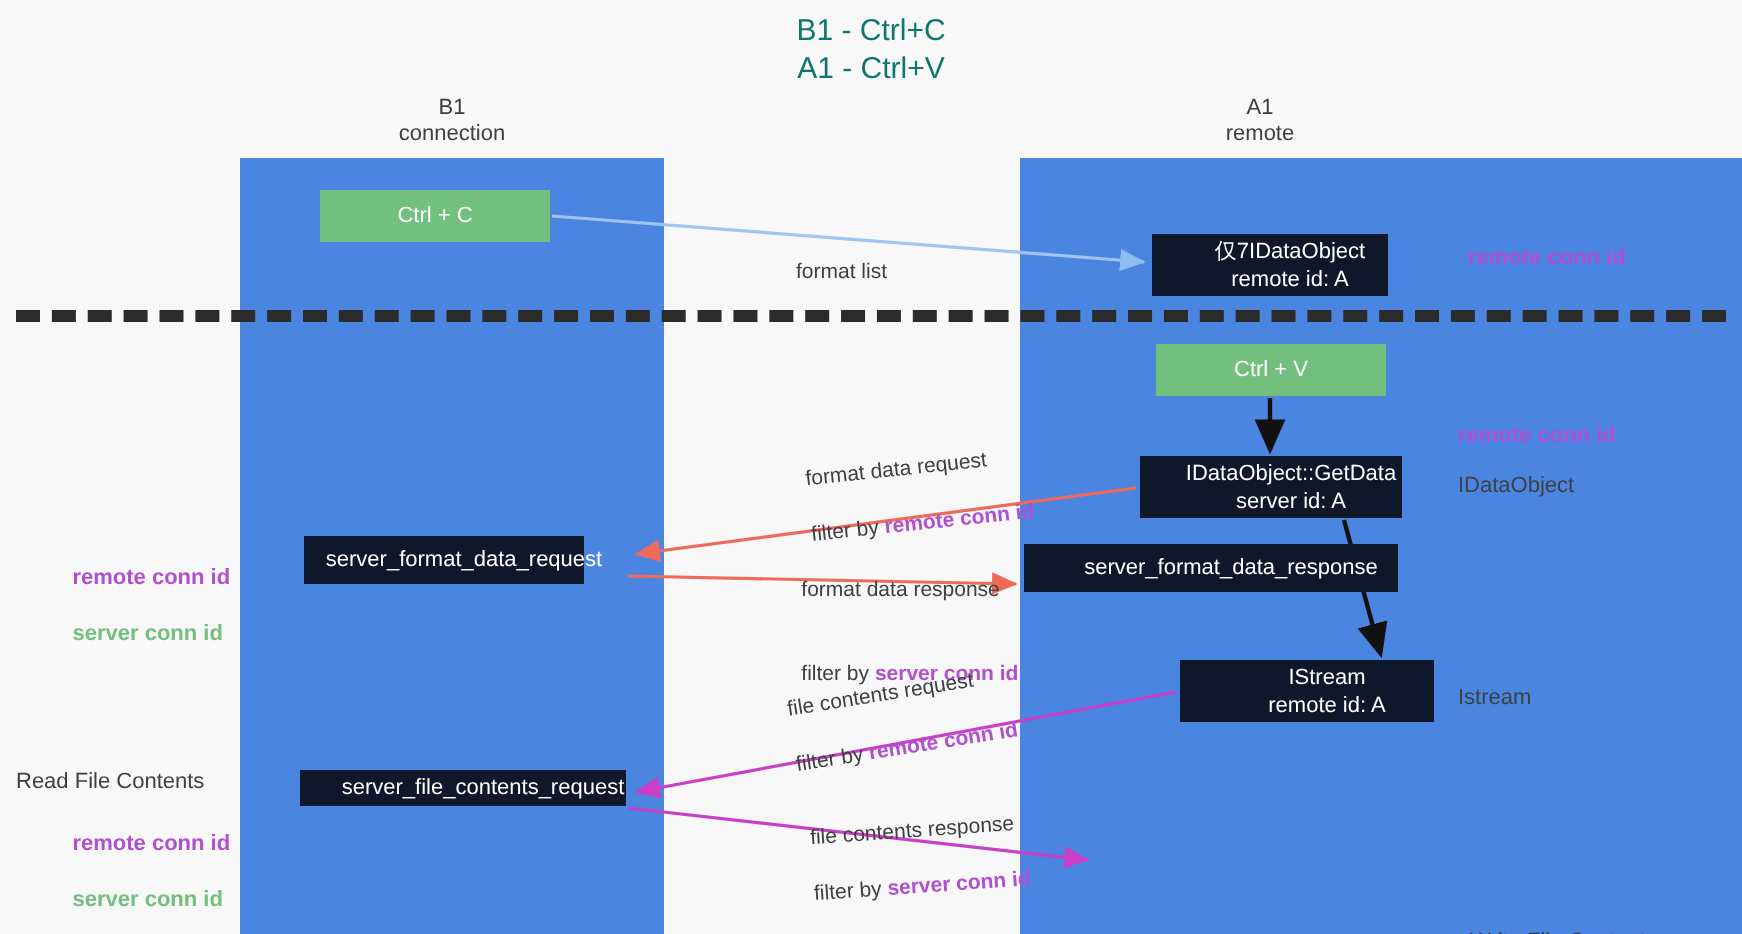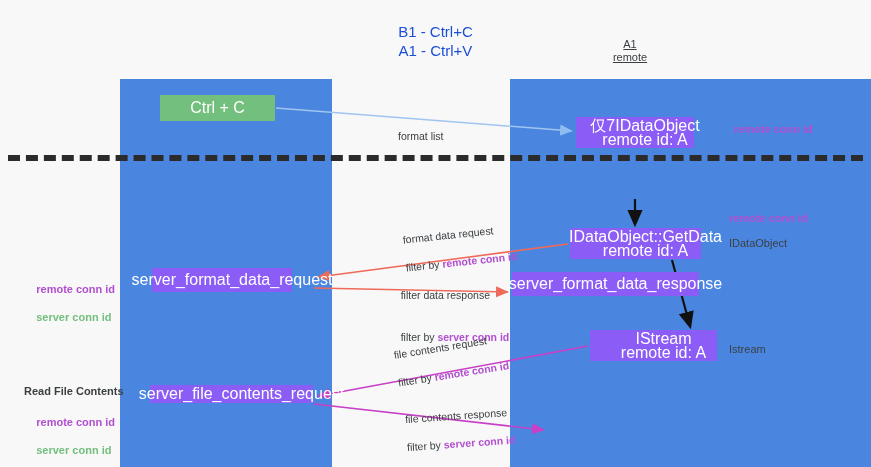--- a/index.html
+++ b/index.html
@@ -12,40 +12,40 @@
   }
   #stage{position:absolute;inset:0;}
 
   
   .lane{position:absolute;background:#4a86e0;}
   #lane-b1{left:120px;top:79px;width:212px;height:388px;}
   #lane-a1{left:510px;top:79px;width:550px;height:388px;}
 
   
   #title{
-    position:absolute;left:0;top:22px;width:871px;
-    text-align:center;font-size:15px;color:#1d4ed8;line-height:19px;
+    position:absolute;left:0;top:6px;width:871px;
+    text-align:center;font-size:15px;color:#0f766e;line-height:19px;
     white-space:pre;
   }
   .lane-head{
     position:absolute;text-align:center;font-size:11px;color:#3c4043;
     line-height:13px;white-space:pre;
   }
   #head-b1{left:120px;top:48px;width:212px;}
-  #head-a1{left:510px;top:38px;width:240px;text-decoration:underline;}
+  #head-a1{left:510px;top:48px;width:240px;}
 
   
   .box{
     position:absolute;box-sizing:border-box;
     display:flex;align-items:center;justify-content:center;
-    text-align:center;color:#ffffff;font-size:16px;line-height:14px;
+    text-align:center;color:#ffffff;font-size:11px;line-height:14px;
     white-space:pre;
   }
   .green{background:#73bf7d;}
-  .orange{background:#8b5cf6;padding-left:20px;}
+  .orange{background:#0f172a;padding-left:20px;}
 
   
   #box-ctrlc{left:160px;top:95px;width:115px;height:26px;}
   #box-ctrlv{left:578px;top:172px;width:115px;height:26px;}
   
   #box-idataobject{left:576px;top:117px;width:118px;height:31px;}
   #box-getdata{left:570px;top:228px;width:131px;height:31px;}
   #box-sfdreq{left:152px;top:268px;width:140px;height:24px;}
   #box-sfdres{left:512px;top:272px;width:187px;height:24px;}
   #box-istream{left:590px;top:330px;width:127px;height:31px;}
@@ -64,21 +64,21 @@
   .green-t{color:#73bf7d;font-weight:bold;}
   .dark{color:#3c4043;}
 
   #lbl-rci-1{left:734px;top:122px;}
   #lbl-rci-2{left:729px;top:211px;}
   #lbl-dataobject{left:729px;top:236px;}
   #lbl-istream-r{left:729px;top:342px;}
   #lbl-write{left:735px;top:424px;margin-top:40px;}
 
   #lbl-left-1{left:24px;top:268px;}
-  #lbl-read{left:24px;top:384px;font-weight:bold;}
+  #lbl-read{left:8px;top:384px;}
   #lbl-left-2{left:24px;top:401px;}
 
   
   .edge-lbl{position:absolute;font-size:10.5px;color:#3c4043;white-space:pre;line-height:14px;}
   .edge-rot{transform-origin:0 0;}
 
   .kw-purple{color:#b24fd0;font-weight:bold;}
 
   #e-formatlist{left:398px;top:101px;margin-top:28px;}
   #e-fdreq{left:389px;top:220px;transform:rotate(-6deg);}
@@ -94,20 +94,22 @@
 
 <div id="stage">
 
   <div class="lane" id="lane-b1"></div>
   <div class="lane" id="lane-a1"></div>
 
   <div id="divider"></div>
 
   <div id="title">B1 - Ctrl+C
 A1 - Ctrl+V</div>
+  <div class="lane-head" id="head-b1">B1
+connection</div>
   <div class="lane-head" id="head-a1">A1
 remote</div>
 
   <svg id="wires" viewBox="0 0 871 467">
     <defs>
       <marker id="ar-blue" markerWidth="9" markerHeight="9" refX="7.5" refY="4" orient="auto">
         <path d="M0,0.5 L8,4 L0,7.5 z" fill="#8fbdf0"></path>
       </marker>
       <marker id="ar-red" markerWidth="9" markerHeight="9" refX="7.5" refY="4" orient="auto">
         <path d="M0,0.5 L8,4 L0,7.5 z" fill="#ef6a5a"></path>
@@ -131,22 +133,23 @@
     <path d="M672,260 L690,326" stroke="#111111" stroke-width="2.2" fill="none" marker-end="url(#ar-blk)"></path>
 
     <path d="M588,346 L318,396" stroke="#c83fc8" stroke-width="1.6" fill="none" marker-end="url(#ar-mag)"></path>
 
     <path d="M314,404 L544,430" stroke="#c83fc8" stroke-width="1.6" fill="none" marker-end="url(#ar-mag)"></path>
   </svg>
 
   <div class="box green" id="box-ctrlc">Ctrl + C</div>
   <div class="box orange" id="box-idataobject">仅7IDataObject
 remote id: A</div>
+  <div class="box green" id="box-ctrlv">Ctrl + V</div>
   <div class="box orange" id="box-getdata">IDataObject::GetData
-remote id: A</div>
+server id: A</div>
   <div class="box orange" id="box-sfdreq">server_format_data_request</div>
   <div class="box orange" id="box-sfdres">server_format_data_response</div>
   <div class="box orange" id="box-istream">IStream
 remote id: A</div>
   <div class="box orange" id="box-sfcreq">server_file_contents_request</div>
 
   <div class="lbl purple" id="lbl-rci-1">remote conn id</div>
   <div class="lbl purple" id="lbl-rci-2">remote conn id</div>
   <div class="lbl dark" id="lbl-dataobject">IDataObject</div>
   <div class="lbl dark" id="lbl-istream-r">Istream</div>
@@ -163,21 +166,21 @@
   </div>
 
   <div class="edge-lbl" id="e-formatlist">format list</div>
 
   <div class="edge-lbl edge-rot" id="e-fdreq">
     <span>format data request</span><br>
     <span>filter by </span><span class="kw-purple">remote conn id</span>
   </div>
 
   <div class="edge-lbl" id="e-fdres">
-    <span>filter data response</span><br><br>
+    <span>format data response</span><br><br>
     <span>filter by </span><span class="kw-purple">server conn id</span>
   </div>
 
   <div class="edge-lbl edge-rot" id="e-fcreq">
     <span>file contents request</span><br>
     <span>filter by </span><span class="kw-purple">remote conn id</span>
   </div>
 
   <div class="edge-lbl edge-rot" id="e-fcres">
     <span>file contents response</span><br>

